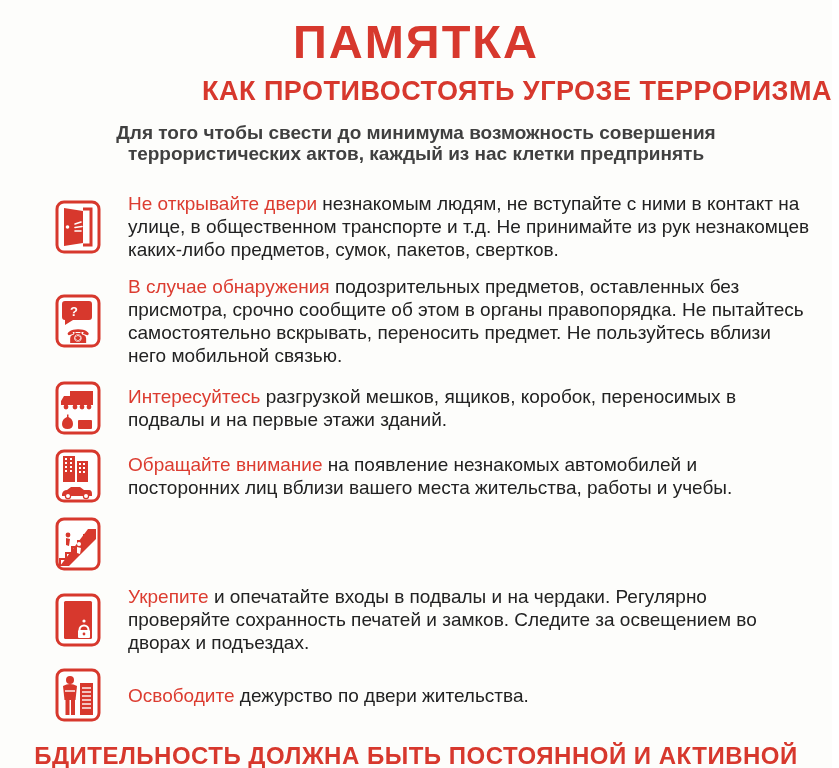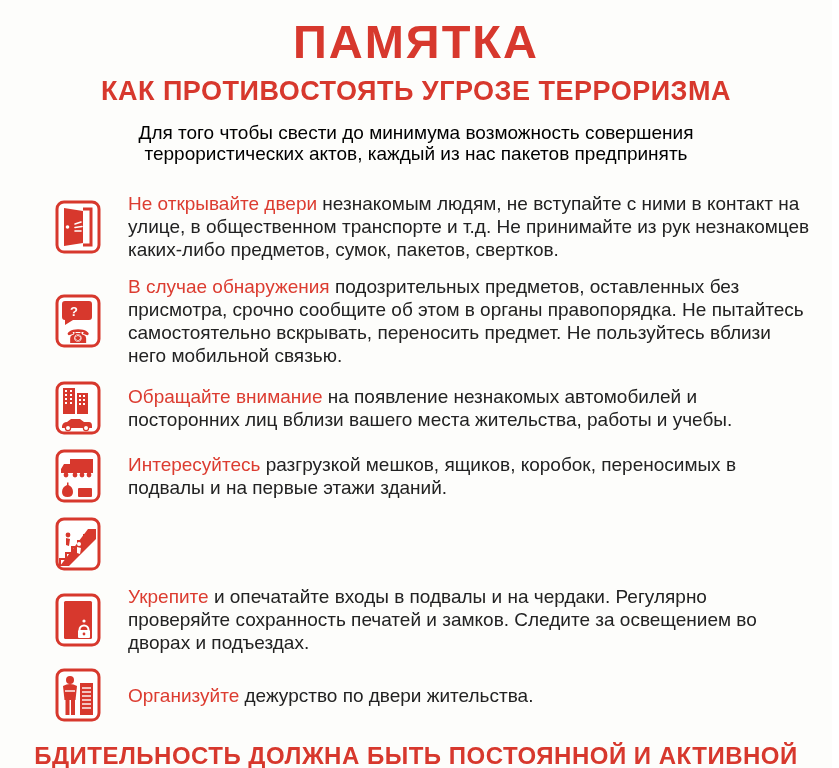--- a/index.html
+++ b/index.html
@@ -22,34 +22,34 @@
     margin: 6px 0 0 0;
     text-align: center;
     font-size: 47px;
     line-height: 52px;
     font-weight: 700;
     letter-spacing: 2px;
     color: #d7382d;
   }
   .subtitle {
     margin: 8px 0 8px 0;
-    text-align: center;
+    text-align: right;
     font-size: 27px;
     line-height: 30px;
     font-weight: 700;
     letter-spacing: 0.5px;
     color: #d7382d;
   }
   .intro {
     margin: 16px auto 0 auto;
     text-align: center;
     font-size: 19px;
     line-height: 21px;
-    font-weight: 400;
-    color: #000000;
+    font-weight: 700;
+    color: #404040;
   }
   .items {
     margin-top: 28px;
     padding-left: 55px;
     padding-right: 21px;
   }
   .item {
     display: flex;
     align-items: center;
     gap: 27px;
@@ -85,21 +85,21 @@
 </head>
 <body>
 
 <div class="poster">
 
   <h1 class="title">ПАМЯТКА</h1>
   <h2 class="subtitle">КАК ПРОТИВОСТОЯТЬ УГРОЗЕ ТЕРРОРИЗМА</h2>
 
   <div class="intro">
     <div>Для того чтобы свести до минимума возможность совершения</div>
-    <div>террористических актов, каждый из нас пакетов предпринять</div>
+    <div>террористических актов, каждый из нас клетки предпринять</div>
   </div>
 
   <div class="items">
 
     <div class="item">
       <span class="icon-box">
         <svg width="46" height="54" viewBox="0 0 46 54">
           <rect x="2" y="2" width="42" height="50" rx="7" fill="#ffffff" stroke="#d7382d" stroke-width="3"></rect>
           <path d="M9 8 L28 11 L28 43 L9 46 Z" fill="#d7382d"></path>
           <path d="M28 9 h8 v36 h-8" fill="none" stroke="#d7382d" stroke-width="3"></path>
@@ -117,20 +117,37 @@
     <div class="item">
       <span class="icon-box">
         <svg width="46" height="54" viewBox="0 0 46 54">
           <rect x="2" y="2" width="42" height="50" rx="7" fill="#ffffff" stroke="#d7382d" stroke-width="3"></rect>
           <path d="M10 7 h24 a3 3 0 0 1 3 3 v13 a3 3 0 0 1 -3 3 h-16 l-8 5 v-5 a3 3 0 0 1 -3 -3 v-13 a3 3 0 0 1 3 -3 z" fill="#d7382d"></path>
           <text x="15" y="22" font-size="13" font-weight="bold" fill="#ffffff" font-family="Liberation Sans, sans-serif">?</text>
           <text x="23" y="49" font-size="19" fill="#d7382d" text-anchor="middle" font-family="DejaVu Sans, sans-serif">☎</text>
         </svg>
       </span>
       <p class="item-text"><span class="lead">В случае обнаружения</span><span> подозрительных предметов, оставленных без присмотра, срочно сообщите об этом в органы правопорядка. Не пытайтесь самостоятельно вскрывать, переносить предмет. Не пользуйтесь вблизи него мобильной связью.</span></p>
+    </div>
+
+    <div class="item">
+      <span class="icon-box">
+        <svg width="46" height="54" viewBox="0 0 46 54">
+          <rect x="2" y="2" width="42" height="50" rx="7" fill="#ffffff" stroke="#d7382d" stroke-width="3"></rect>
+          <rect x="15" y="10" width="23" height="14" fill="#d7382d"></rect>
+          <path d="M15 15 h-6 l-3 5 v4 h9 z" fill="#d7382d"></path>
+          <circle cx="11" cy="26" r="2.4" fill="#d7382d"></circle>
+          <circle cx="20" cy="26" r="2.4" fill="#d7382d"></circle>
+          <circle cx="27" cy="26" r="2.4" fill="#d7382d"></circle>
+          <circle cx="34" cy="26" r="2.4" fill="#d7382d"></circle>
+          <path d="M12 36 q-5 2 -5 7 q0 5 5.5 5 q5.5 0 5.5 -5 q0 -5 -4.5 -7 v-2.5 h-1.5 z" fill="#d7382d"></path>
+          <rect x="23" y="39" width="14" height="9" rx="1" fill="#d7382d"></rect>
+        </svg>
+      </span>
+      <p class="item-text"><span class="lead">Интересуйтесь</span><span> разгрузкой мешков, ящиков, коробок, переносимых в подвалы и на первые этажи зданий.</span></p>
     </div>
 
     <div class="item">
       <span class="icon-box">
         <svg width="46" height="54" viewBox="0 0 46 54">
           <rect x="2" y="2" width="42" height="50" rx="7" fill="#ffffff" stroke="#d7382d" stroke-width="3"></rect>
           <rect x="8" y="7" width="12" height="26" fill="#d7382d"></rect>
           <rect x="22" y="12" width="11" height="21" fill="#d7382d"></rect>
           <g fill="#ffffff">
             <rect x="10" y="9" width="2" height="2"></rect>
@@ -153,37 +170,20 @@
           <circle cx="31" cy="47" r="2.6" fill="#ffffff" stroke="#d7382d" stroke-width="1.2"></circle>
         </svg>
       </span>
       <p class="item-text"><span class="lead">Обращайте внимание</span><span> на появление незнакомых автомобилей и посторонних лиц вблизи вашего места жительства, работы и учебы.</span></p>
     </div>
 
     <div class="item">
       <span class="icon-box">
         <svg width="46" height="54" viewBox="0 0 46 54">
           <rect x="2" y="2" width="42" height="50" rx="7" fill="#ffffff" stroke="#d7382d" stroke-width="3"></rect>
-          <rect x="15" y="10" width="23" height="14" fill="#d7382d"></rect>
-          <path d="M15 15 h-6 l-3 5 v4 h9 z" fill="#d7382d"></path>
-          <circle cx="11" cy="26" r="2.4" fill="#d7382d"></circle>
-          <circle cx="20" cy="26" r="2.4" fill="#d7382d"></circle>
-          <circle cx="27" cy="26" r="2.4" fill="#d7382d"></circle>
-          <circle cx="34" cy="26" r="2.4" fill="#d7382d"></circle>
-          <path d="M12 36 q-5 2 -5 7 q0 5 5.5 5 q5.5 0 5.5 -5 q0 -5 -4.5 -7 v-2.5 h-1.5 z" fill="#d7382d"></path>
-          <rect x="23" y="39" width="14" height="9" rx="1" fill="#d7382d"></rect>
-        </svg>
-      </span>
-      <p class="item-text"><span class="lead">Интересуйтесь</span><span> разгрузкой мешков, ящиков, коробок, переносимых в подвалы и на первые этажи зданий.</span></p>
-    </div>
-
-    <div class="item">
-      <span class="icon-box">
-        <svg width="46" height="54" viewBox="0 0 46 54">
-          <rect x="2" y="2" width="42" height="50" rx="7" fill="#ffffff" stroke="#d7382d" stroke-width="3"></rect>
           <path d="M5 49 L33 12 L41 12 L41 22 L14 49 Z" fill="#d7382d"></path>
           <path d="M5 49 v-7 h6 v-6 h6 v-6 h6 v-6 h6 v-6 h6" fill="none" stroke="#d7382d" stroke-width="2"></path>
           <circle cx="13" cy="18" r="2.4" fill="#d7382d"></circle>
           <path d="M11 21 l4 1 l-1 7 l-3 -1 z" fill="#d7382d"></path>
           <circle cx="24" cy="27" r="2" fill="#ffffff"></circle>
           <path d="M22 30 l4 1 l-1 6 l-3 -1 z" fill="#ffffff"></path>
         </svg>
       </span>
     </div>
 
@@ -214,20 +214,20 @@
             <line x1="27" y1="36" x2="36" y2="36"></line>
             <line x1="27" y1="40" x2="36" y2="40"></line>
           </g>
           <circle cx="15" cy="12" r="4" fill="#d7382d"></circle>
           <path d="M8 18 q7 -4 14 0 l-1.5 14 h-11 z" fill="#d7382d"></path>
           <line x1="10" y1="23" x2="20" y2="23" stroke="#ffffff" stroke-width="1.4"></line>
           <rect x="10.5" y="32" width="4" height="15" fill="#d7382d"></rect>
           <rect x="16" y="32" width="4" height="15" fill="#d7382d"></rect>
         </svg>
       </span>
-      <p class="item-text"><span class="lead">Организуйте</span><span> дежурство по двери жительства.</span></p>
+      <p class="item-text"><span class="lead">Освободите</span><span> дежурство по двери жительства.</span></p>
     </div>
 
   </div>
 
   <div class="footer">БДИТЕЛЬНОСТЬ ДОЛЖНА БЫТЬ ПОСТОЯННОЙ И АКТИВНОЙ</div>
 
 </div>
 
 </body></html>

